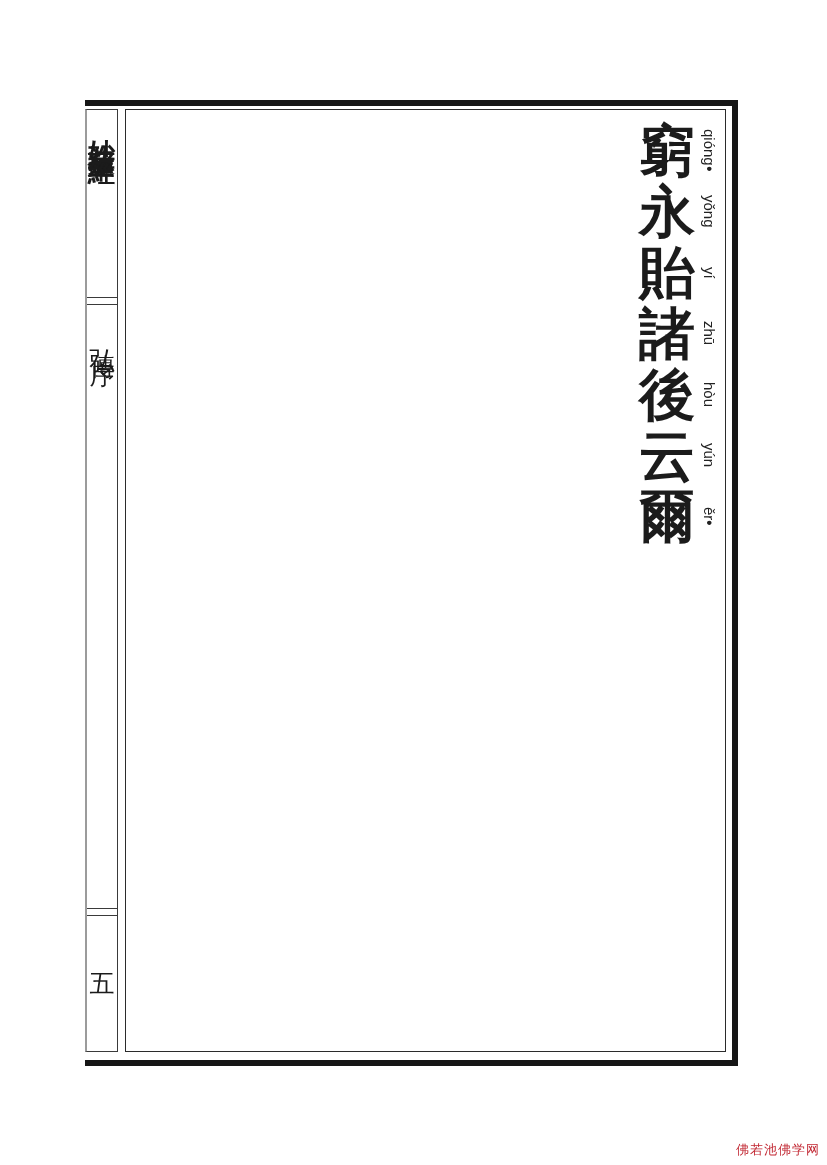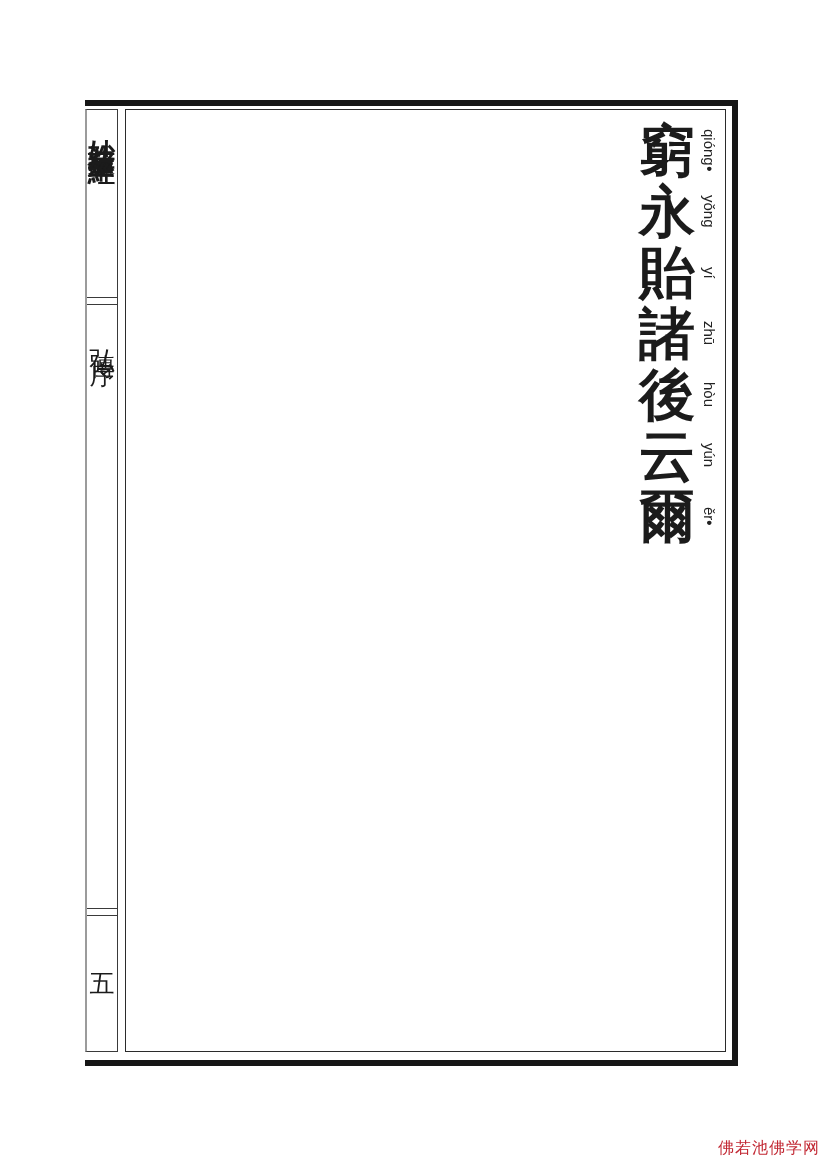--- a/index.html
+++ b/index.html
@@ -127,21 +127,21 @@
   }
   .punct-dot {
     font-size: 16px;
     margin-block-start: 3px;
   }
   
   .watermark {
     position: absolute;
     right: 7px;
     bottom: 6px;
-    font-size: 16px;
+    font-size: 13px;
     letter-spacing: 1px;
     color: #c22833;
     font-family: "DejaVu Serif", "Liberation Serif", serif;
     margin-left: 48px;
   }
 </style>
 </head>
 <body>
 
 <div class="stage">

